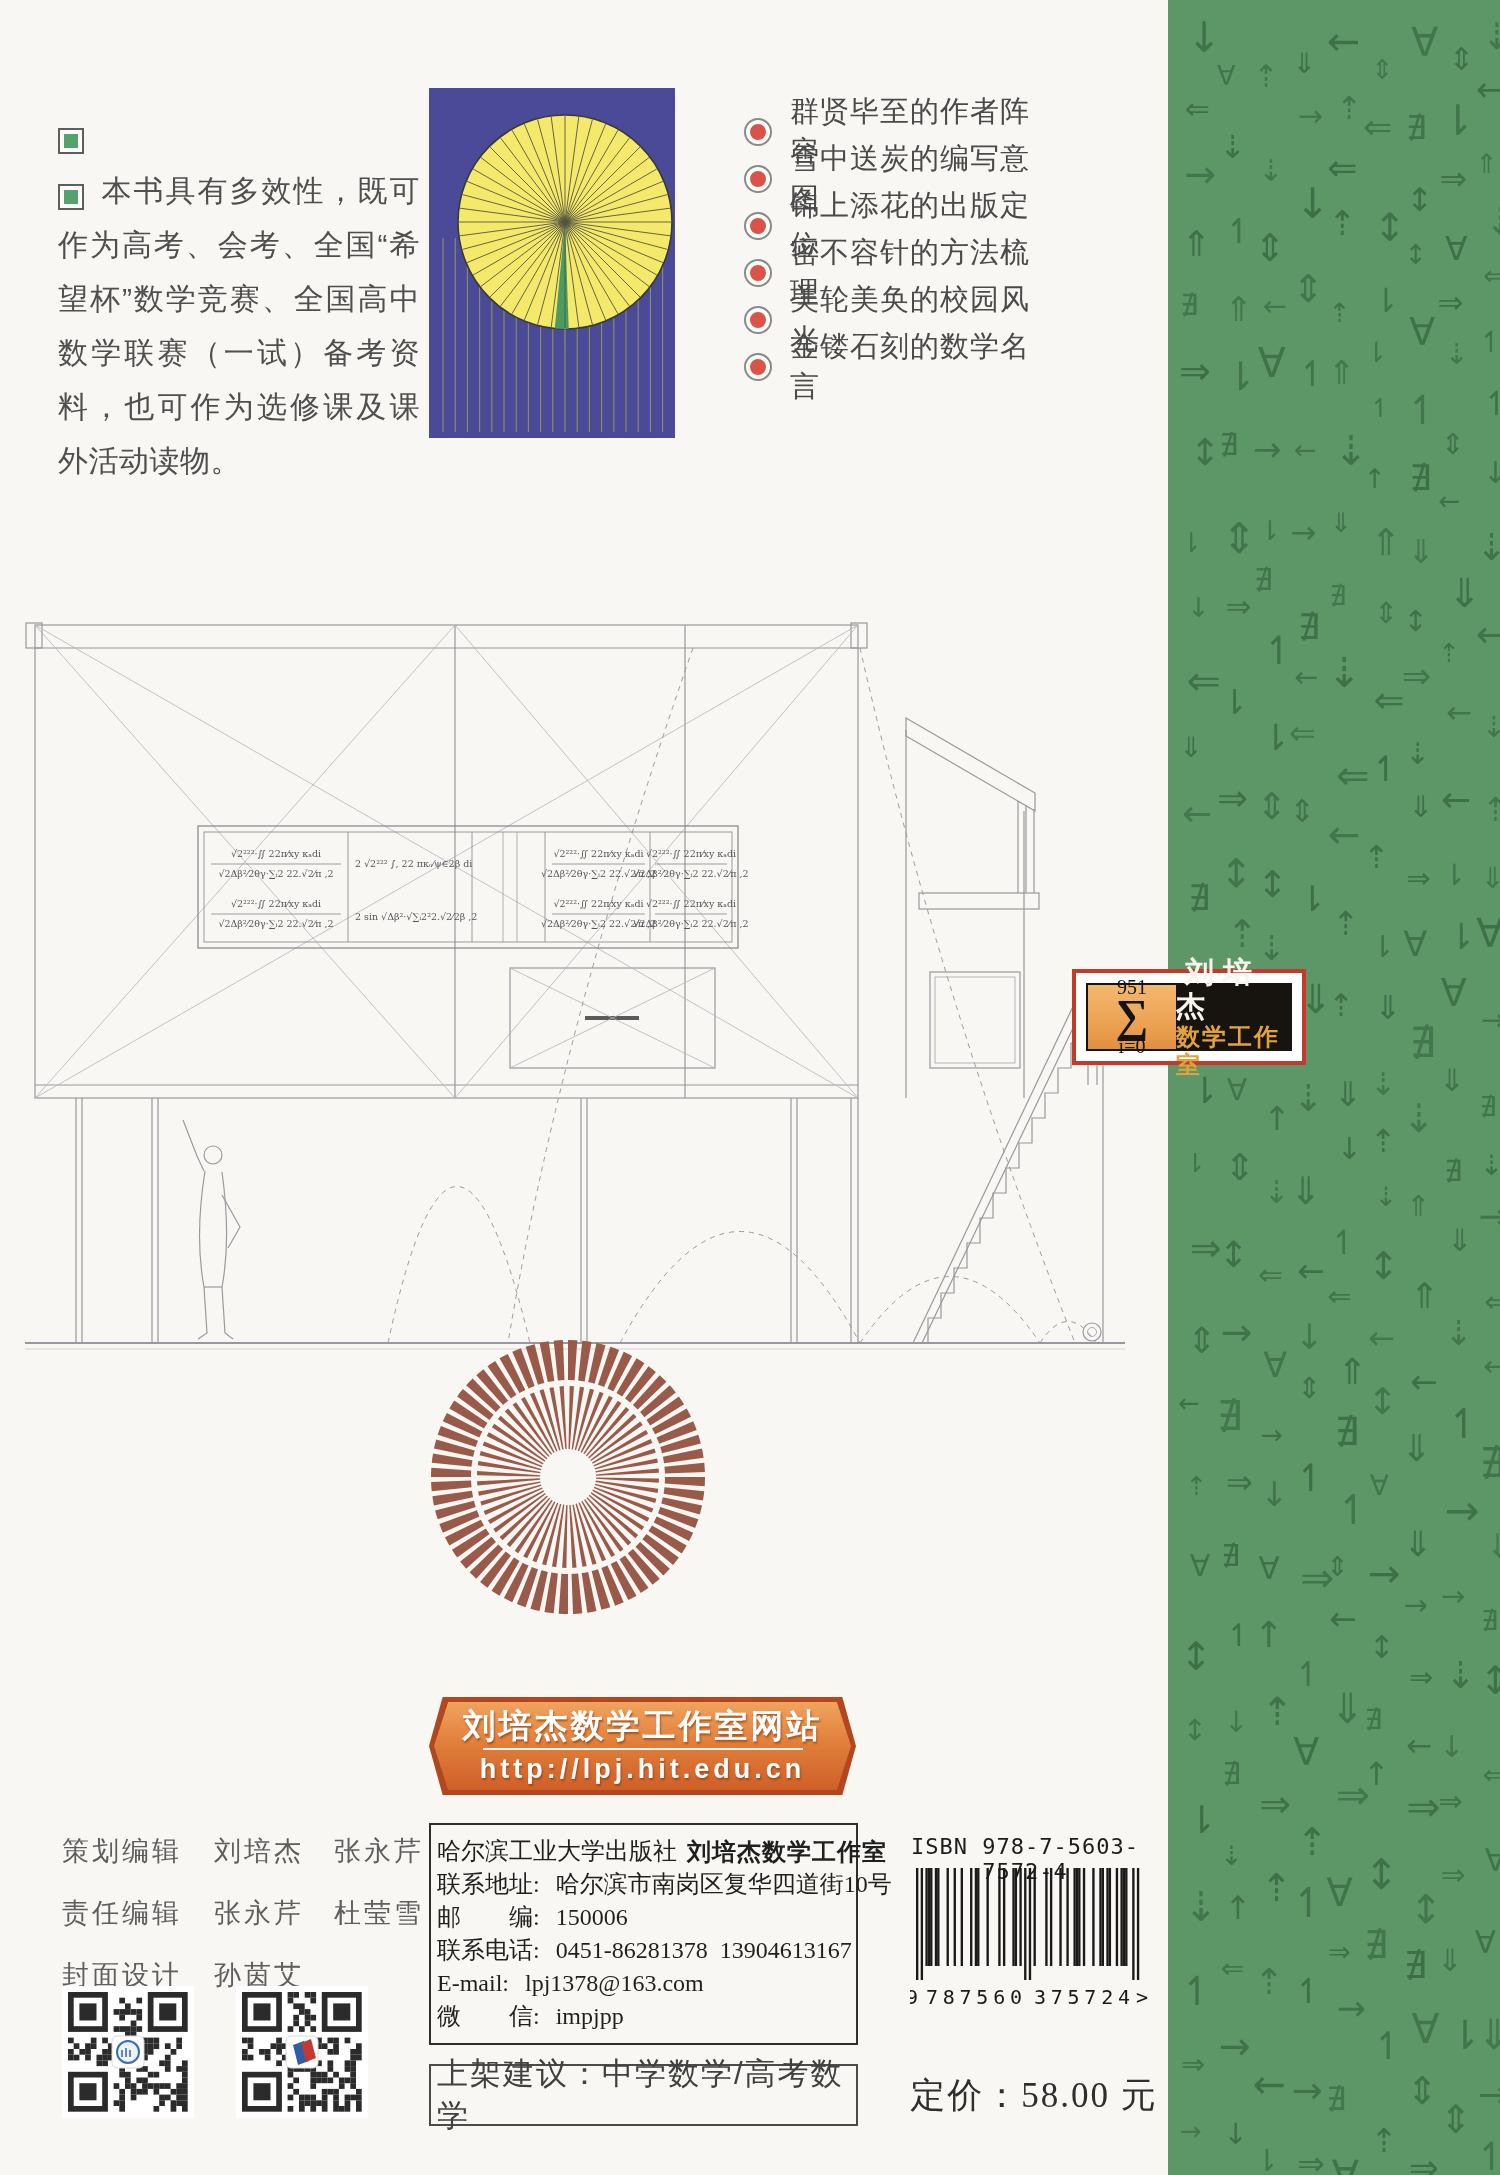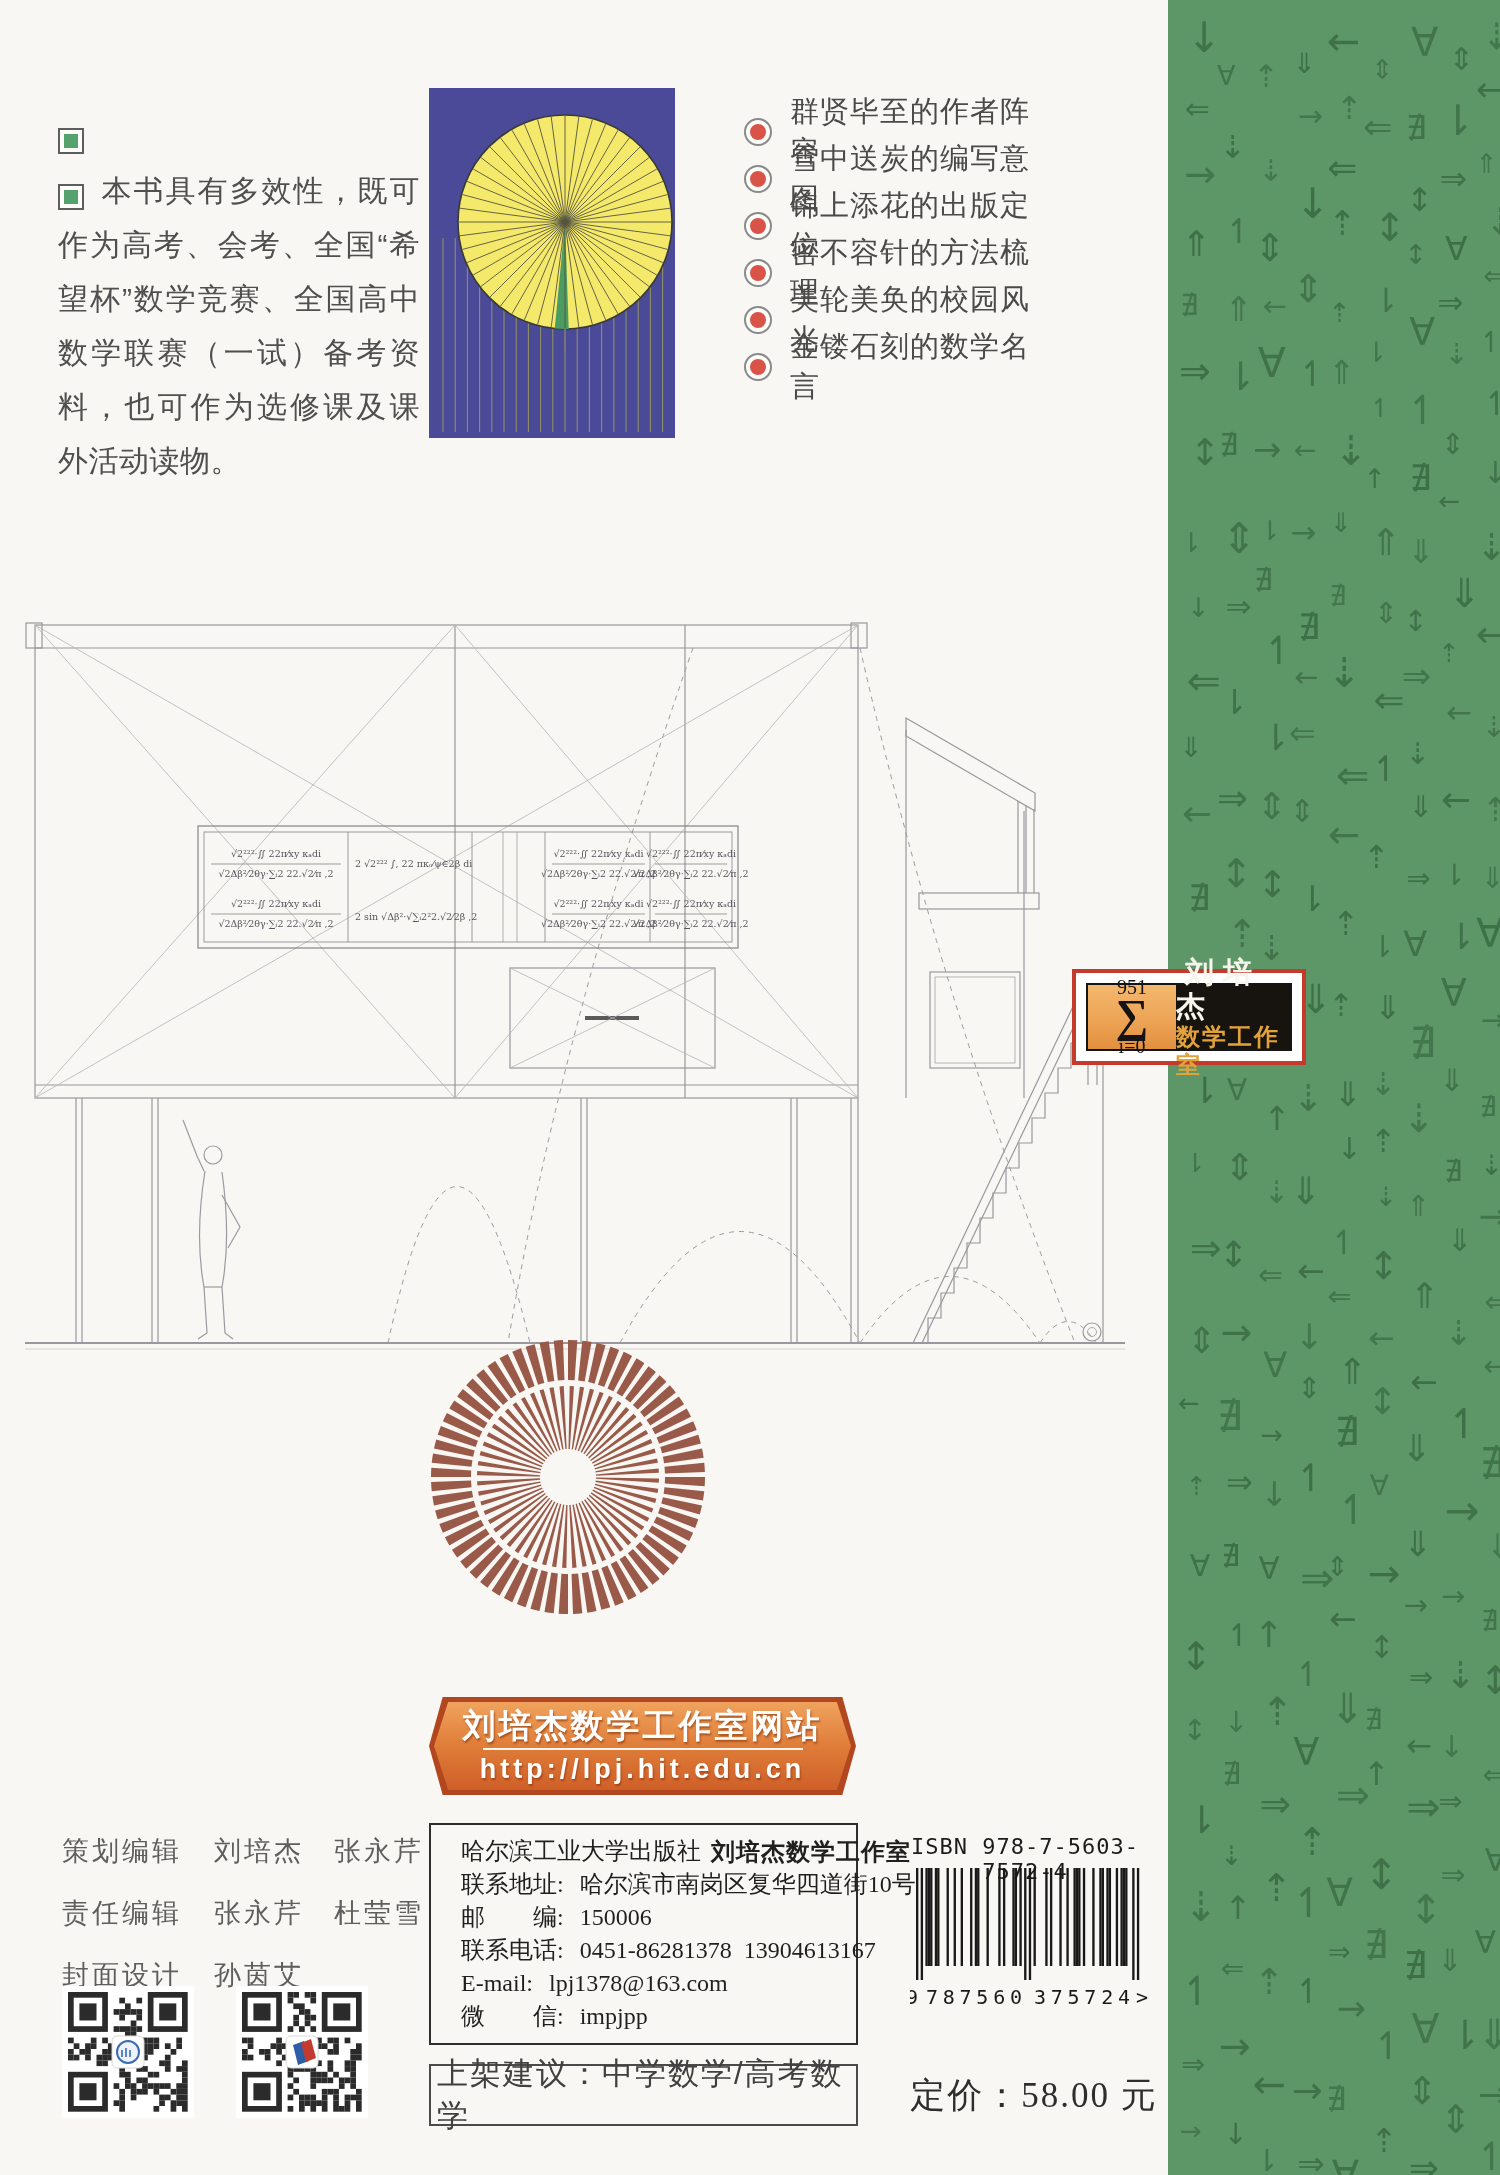--- a/index.html
+++ b/index.html
@@ -68,21 +68,21 @@
   #credits .row { display:flex; margin-bottom:26px; }
   #credits .role { margin-right:32px; }
   #credits .name { margin-right:30px; }
 
   
   .qr { position:absolute; top:1986px; width:132px; height:132px; background:#fff; }
   #qr-left { left:62px; } #qr-right { left:236px; }
 
   
   #publisher { position:absolute; left:429px; top:1823px; width:429px; height:222px;
-               border:2px solid #2e2e2e; padding:10px 30px; font-family:"Liberation Serif", serif;
+               border:2px solid #2e2e2e; padding:10px 6px; font-family:"Liberation Serif", serif;
                font-size:24px; color:#1f1f1f; }
   #publisher .p-row { line-height:33px; display:flex; white-space:pre; }
   #publisher .p-bold { font-weight:bold; font-family:"Liberation Sans", sans-serif; margin-left:10px; letter-spacing:1px; }
   #publisher .p-label { white-space:pre; }
   #publisher .p-val { margin-left:10px; white-space:pre; }
 
   
   #shelving { position:absolute; left:429px; top:2064px; width:429px; height:62px; border:2px solid #4a4a4a;
               display:flex; align-items:center; padding-left:6px; font-size:31px; color:#404040; letter-spacing:2px; }
 

